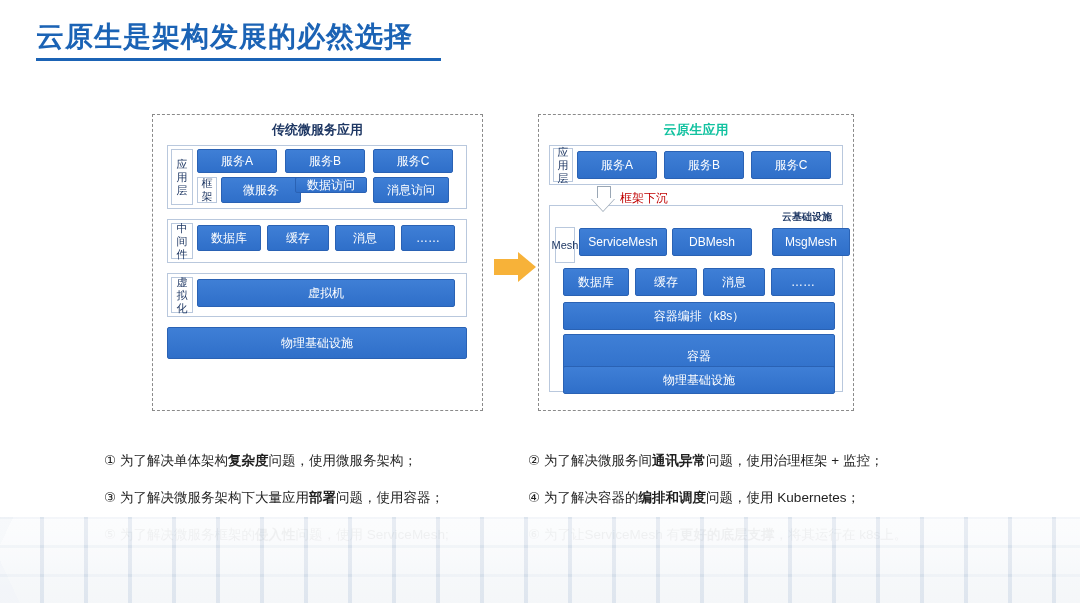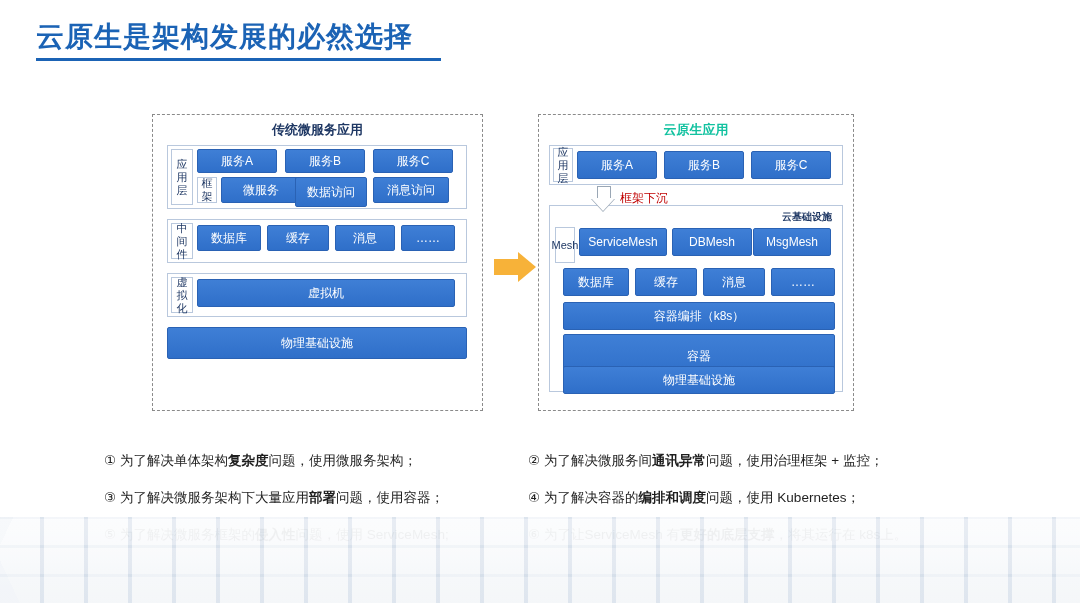--- a/index.html
+++ b/index.html
@@ -116,21 +116,21 @@
 
     <div class="abs white-box" style="left:14px;top:30px;width:300px;height:64px;"></div>
     <div class="abs side-label" style="left:18px;top:34px;width:22px;height:56px;">应用层</div>
 
     <div class="abs blue-box" style="left:44px;top:34px;width:80px;height:24px;">服务A</div>
     <div class="abs blue-box" style="left:132px;top:34px;width:80px;height:24px;">服务B</div>
     <div class="abs blue-box" style="left:220px;top:34px;width:80px;height:24px;">服务C</div>
 
     <div class="abs side-label" style="left:44px;top:62px;width:20px;height:26px;">框架</div>
     <div class="abs blue-box" style="left:68px;top:62px;width:80px;height:26px;">微服务</div>
-    <div class="abs blue-box" style="left:142px;top:62px;width:72px;height:30px;">数据访问</div>
+    <div class="abs blue-box" style="left:142px;top:62px;width:72px;height:16px;">数据访问</div>
     <div class="abs blue-box" style="left:220px;top:62px;width:76px;height:26px;">消息访问</div>
 
     <div class="abs white-box" style="left:14px;top:104px;width:300px;height:44px;"></div>
     <div class="abs side-label" style="left:18px;top:108px;width:22px;height:36px;">中间件</div>
     <div class="abs blue-box" style="left:44px;top:110px;width:64px;height:26px;">数据库</div>
     <div class="abs blue-box" style="left:114px;top:110px;width:62px;height:26px;">缓存</div>
     <div class="abs blue-box" style="left:182px;top:110px;width:60px;height:26px;">消息</div>
     <div class="abs blue-box" style="left:248px;top:110px;width:54px;height:26px;">……</div>
 
     <div class="abs white-box" style="left:14px;top:158px;width:300px;height:44px;"></div>
@@ -154,21 +154,21 @@
     <div class="abs blue-box" style="left:125px;top:36px;width:80px;height:28px;">服务B</div>
     <div class="abs blue-box" style="left:212px;top:36px;width:80px;height:28px;">服务C</div>
 
     <div class="abs white-box" style="left:10px;top:90px;width:294px;height:187px;">
       <div class="cloud-infra-title">云基础设施</div>
     </div>
 
     <div class="abs side-label" style="left:16px;top:112px;width:20px;height:36px;">Mesh</div>
     <div class="abs blue-box" style="left:40px;top:113px;width:88px;height:28px;">ServiceMesh</div>
     <div class="abs blue-box" style="left:133px;top:113px;width:80px;height:28px;">DBMesh</div>
-    <div class="abs blue-box" style="left:214px;top:113px;width:78px;height:28px;text-align:center;">MsgMesh</div>
+    <div class="abs blue-box" style="left:233px;top:113px;width:78px;height:28px;text-align:center;">MsgMesh</div>
 
     <div class="abs blue-box" style="left:24px;top:153px;width:66px;height:28px;">数据库</div>
     <div class="abs blue-box" style="left:96px;top:153px;width:62px;height:28px;">缓存</div>
     <div class="abs blue-box" style="left:164px;top:153px;width:62px;height:28px;">消息</div>
     <div class="abs blue-box" style="left:232px;top:153px;width:64px;height:28px;">……</div>
 
     <div class="abs blue-box" style="left:24px;top:187px;width:272px;height:28px;">容器编排（k8s）</div>
     <div class="abs blue-box" style="left:24px;top:219px;width:272px;height:44px;">容器</div>
     <div class="abs blue-box" style="left:24px;top:251px;width:272px;height:28px;">物理基础设施</div>
   </div>

